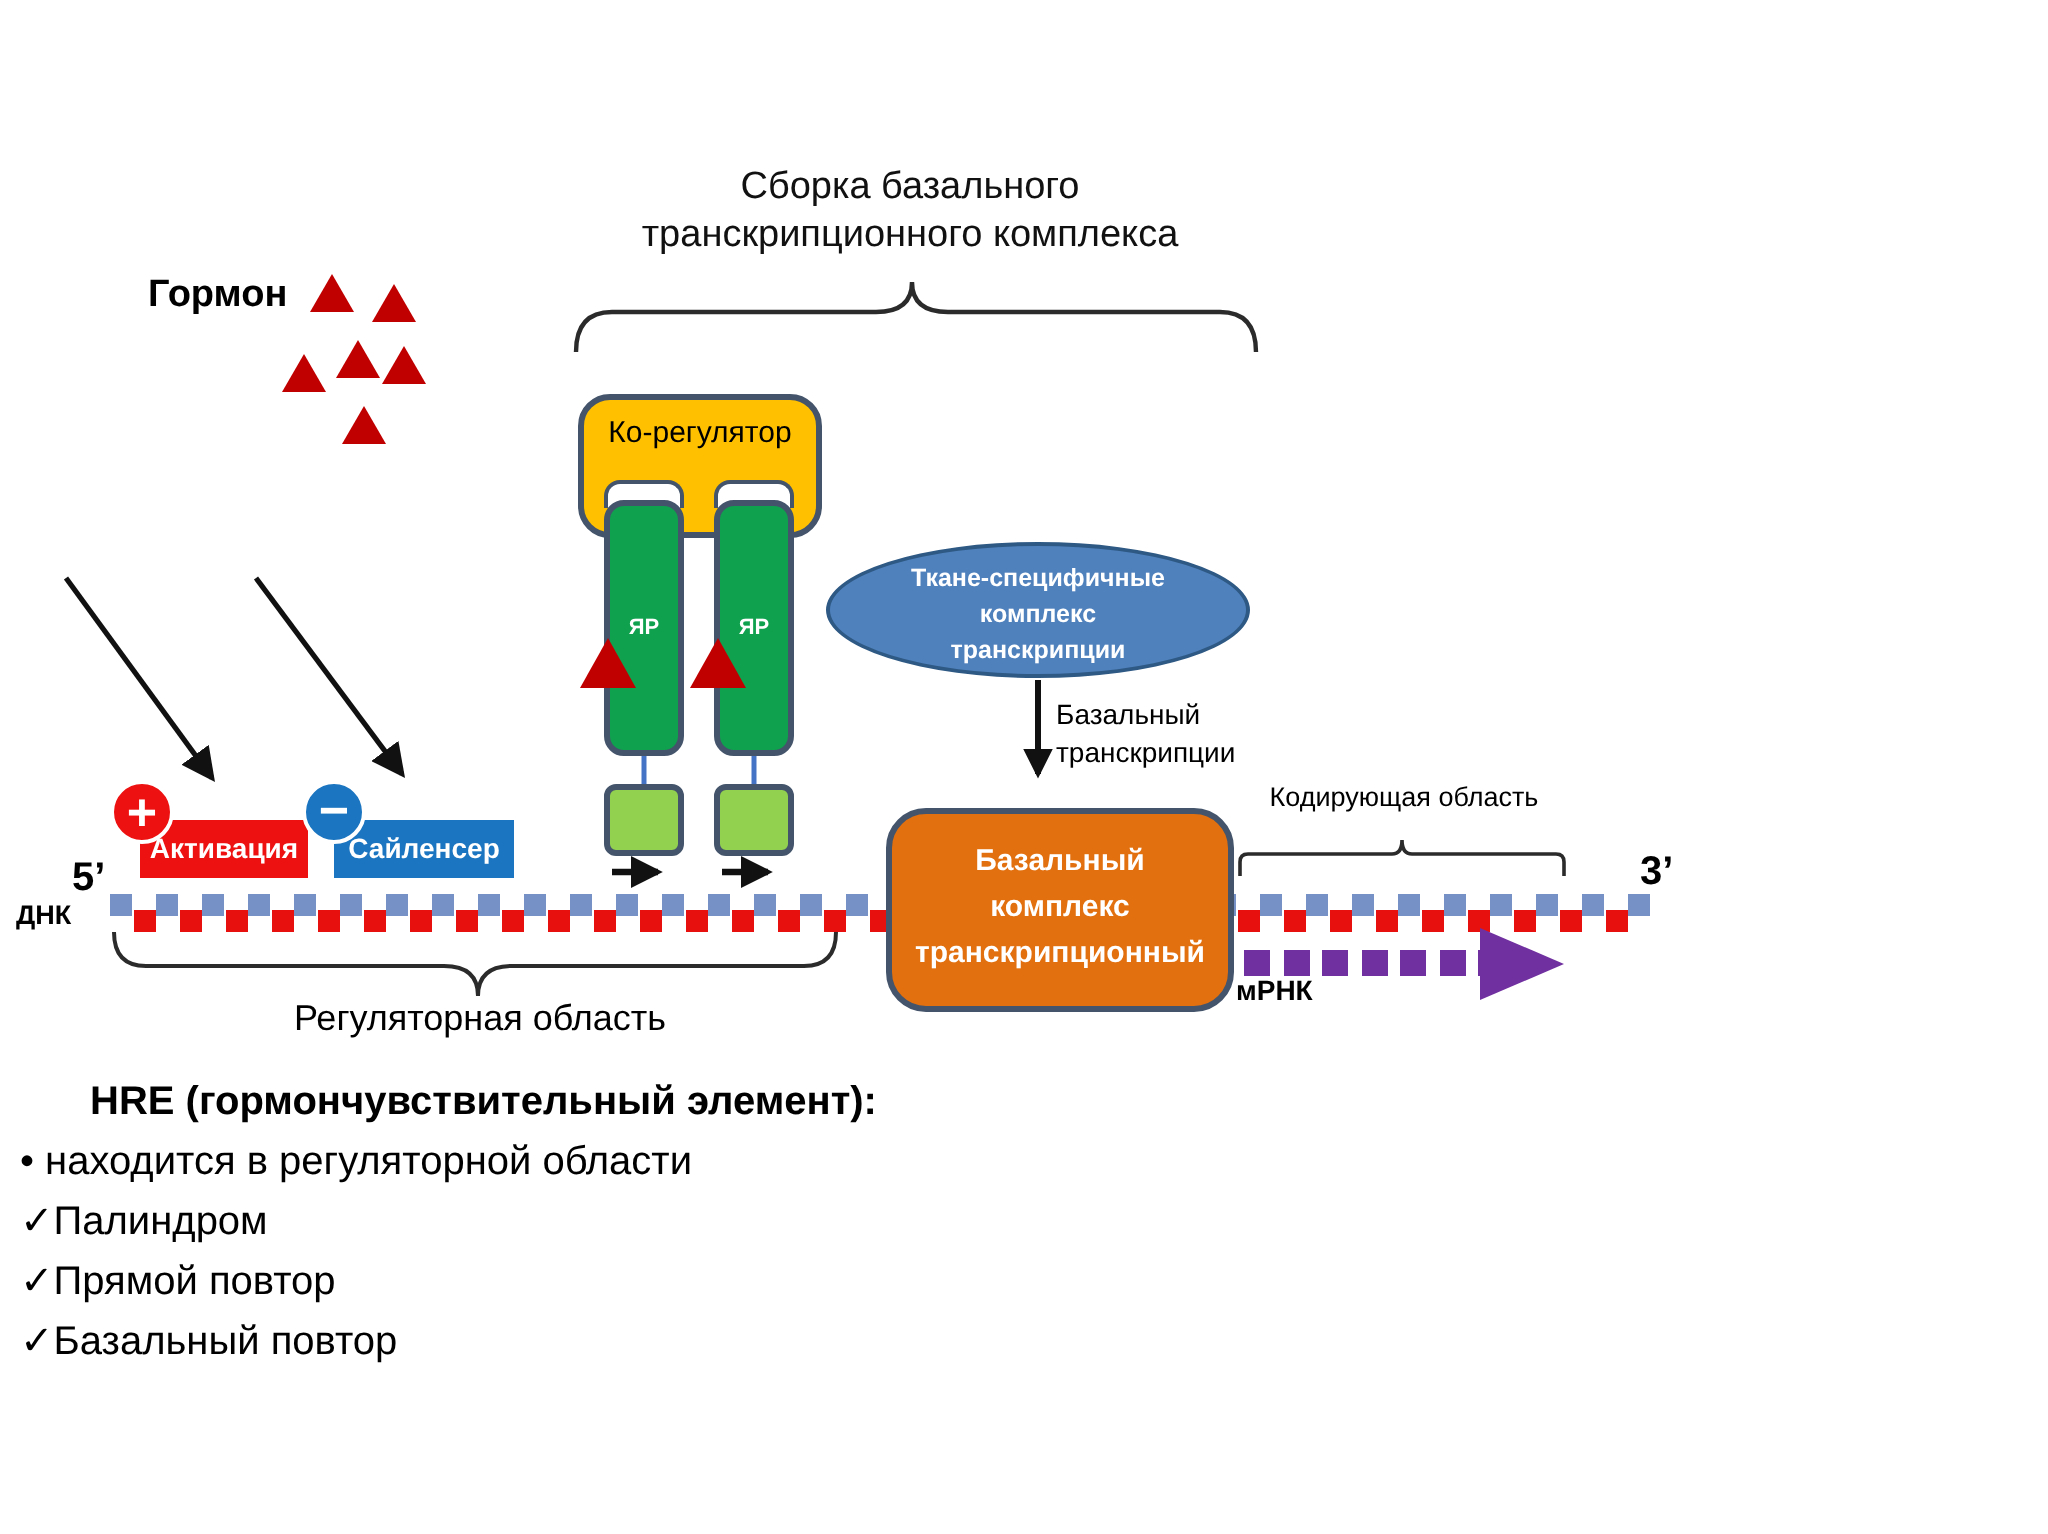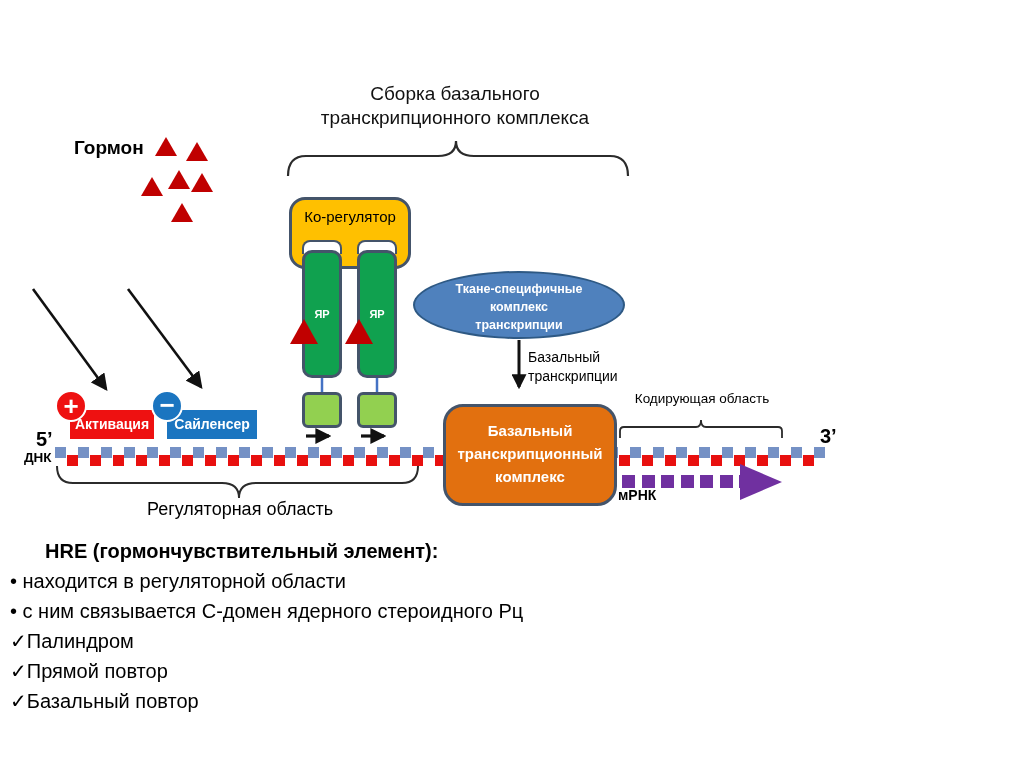--- a/index.html
+++ b/index.html
@@ -39,21 +39,21 @@
               color:#fff;font-weight:bold;font-size:26px;text-align:center;line-height:28px;box-sizing:border-box;z-index:3;}
   .sil-circle{left:151px;top:390px;width:32px;height:32px;border-radius:50%;background:#1B75C0;border:2px solid #fff;
               color:#fff;font-weight:bold;font-size:26px;text-align:center;line-height:26px;box-sizing:border-box;z-index:3;}
   
   .dna-sq{position:absolute;width:11px;height:11px;z-index:1;}
   .mrna-sq{position:absolute;width:13px;height:13px;z-index:2;}
   .mrna-head{left:740px;top:464px;width:0;height:0;border-top:18px solid transparent;border-bottom:18px solid transparent;
              border-left:42px solid #7030A0;z-index:2;}
   .lbl-5{left:36px;top:428px;font-size:20px;font-weight:bold;}
   .lbl-3{left:820px;top:425px;font-size:20px;font-weight:bold;}
-  .lbl-dnk{left:24px;top:450px;font-size:13.5px;font-weight:bold;}
+  .lbl-dnk{left:8px;top:450px;font-size:13.5px;font-weight:bold;}
   .lbl-mrnk{left:618px;top:487px;font-size:14px;font-weight:bold;z-index:3;text-align:right;}
   .reg-label{left:100px;top:499px;width:280px;text-align:center;font-size:18px;}
   
   .notes{left:10px;top:536px;width:1014px;}
   .notes-heading{font-size:20px;font-weight:bold;line-height:30px;margin-left:35px;}
   .note-line{font-size:20px;line-height:30px;white-space:nowrap;}
   
   #overlay{position:absolute;left:0;top:0;width:1024px;height:767px;z-index:1;pointer-events:none;}
   .recwrap{z-index:2;}
 </style>
@@ -205,22 +205,22 @@
     <div>транскрипции</div>
   </div>
 
   <div class="abs activation">
     <div>Базальный</div>
     <div>транскрипции</div>
   </div>
 
   <div class="abs basal">
     <div>Базальный</div>
+    <div>комплекс</div>
     <div>транскрипционный</div>
-    <div>комплекс</div>
   </div>
 
   <div class="abs coding-label">Кодирующая область</div>
 
   <div class="abs enh-box">Активация</div>
   <div class="abs enh-circle">+</div>
   <div class="abs sil-box">Сайленсер</div>
   <div class="abs sil-circle">−</div>
 
   <div class="abs lbl-5">5’</div>
@@ -237,19 +237,18 @@
       <div class="mrna-sq" style="left: 739px; top: 475px; background: rgb(112, 48, 160);"></div>
     </div>
   <div class="abs mrna-head"></div>
   <div class="abs lbl-mrnk">мРНК</div>
 
   <div class="abs reg-label">Регуляторная область</div>
 
   <div class="abs notes">
     <div class="notes-heading">HRE (гормончувствительный элемент):</div>
     <div class="note-line">• находится в регуляторной области</div>
-    <div class="note-line">• с ним связывается С-домен ядерного стероидного Рц</div>
     <div class="note-line">✓Палиндром</div>
     <div class="note-line">✓Прямой повтор</div>
     <div class="note-line">✓Базальный повтор</div>
   </div>
 
 </div>
 
 </body></html>

